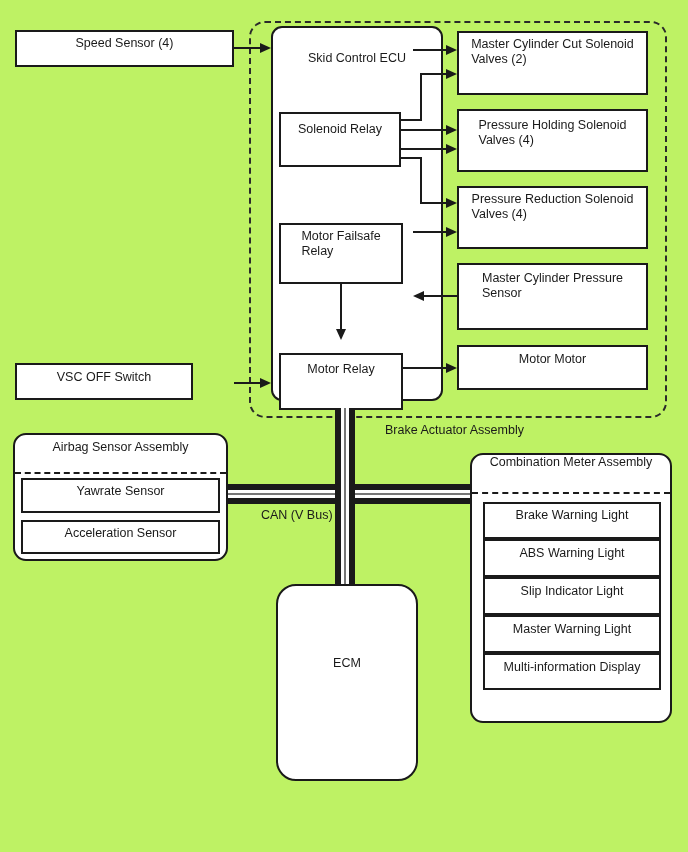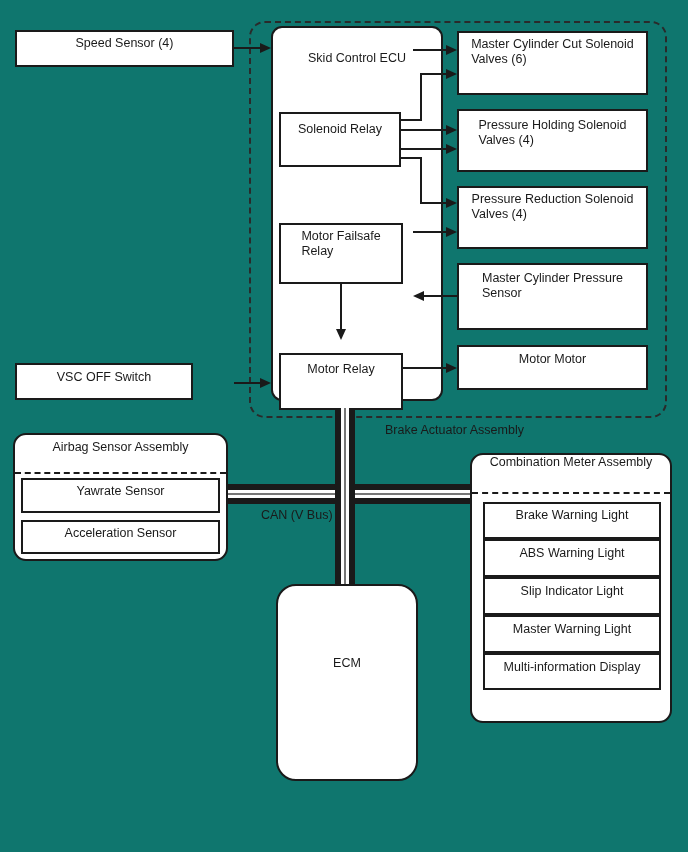--- a/index.html
+++ b/index.html
@@ -1,17 +1,17 @@
 <!DOCTYPE html>
 <html><head>
 <meta charset="utf-8">
 <style>
   html,body{margin:0;padding:0;background:#fff;}
   #canvas{
-    position:relative;width:688px;height:852px;background:#0f766e;overflow:hidden;
+    position:relative;width:688px;height:852px;background:#bef264;overflow:hidden;
     font-family:"Liberation Sans","DejaVu Sans",sans-serif;
     font-size:12.5px;color:#1a1a1a;line-height:1.2;
   }
   .box{position:absolute;box-sizing:border-box;border:2px solid #1a1a1a;background:#fff;}
   .rounded{border-radius:11px;}
   .dashed-frame{position:absolute;box-sizing:border-box;border:2px dashed #2a2a2a;border-radius:16px;background:transparent;}
   .lbl{white-space:pre-line;width:fit-content;margin:0 auto;text-align:left;}
   .freelabel{position:absolute;white-space:nowrap;}
   .hline{position:absolute;height:2px;background:#1a1a1a;}
   .vline{position:absolute;width:2px;background:#1a1a1a;}
@@ -52,21 +52,21 @@
     <div class="lbl">Motor Failsafe
 Relay</div>
   </div>
 
   <div class="box" style="left:279px;top:353px;width:124px;height:57px;padding-top:7px;">
     <div class="lbl">Motor Relay</div>
   </div>
 
   <div class="box" style="left:457px;top:31px;width:191px;height:64px;padding-top:4px;">
     <div class="lbl">Master Cylinder Cut Solenoid
-Valves (6)</div>
+Valves (2)</div>
   </div>
 
   <div class="box" style="left:457px;top:109px;width:191px;height:63px;padding-top:7px;">
     <div class="lbl">Pressure Holding Solenoid
 Valves (4)</div>
   </div>
 
   <div class="box" style="left:457px;top:186px;width:191px;height:63px;padding-top:4px;">
     <div class="lbl">Pressure Reduction Solenoid
 Valves (4)</div>

